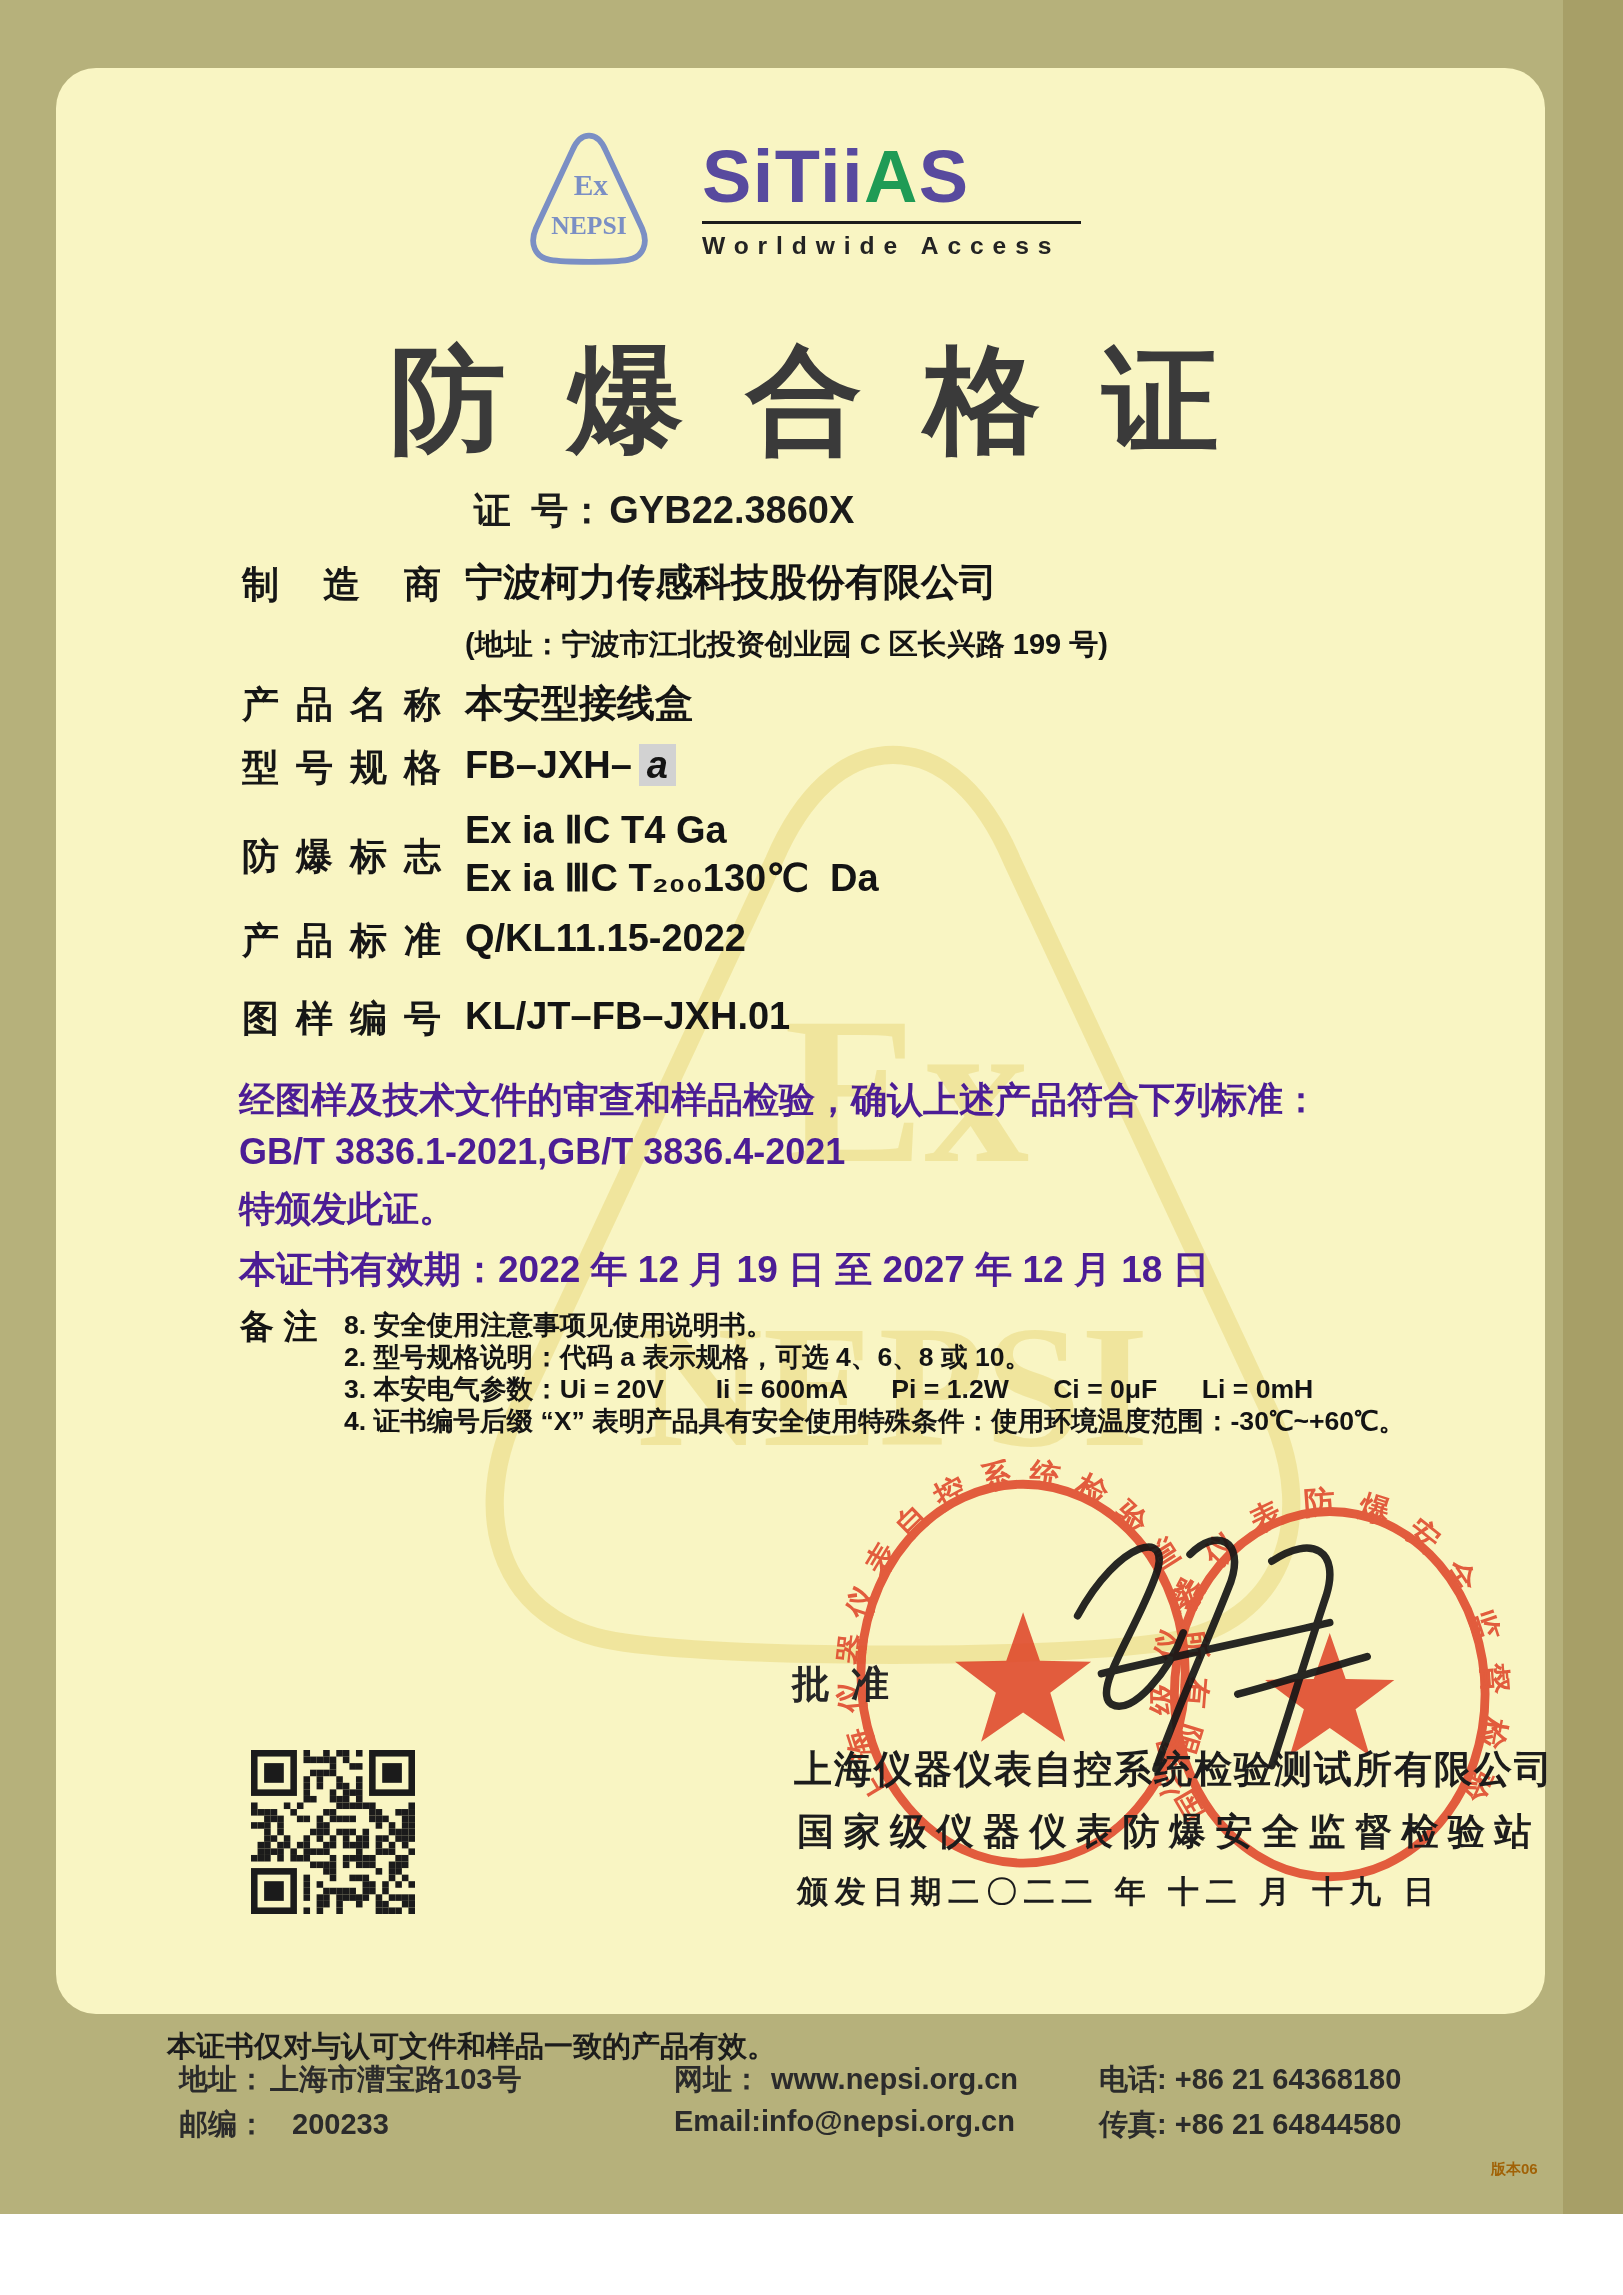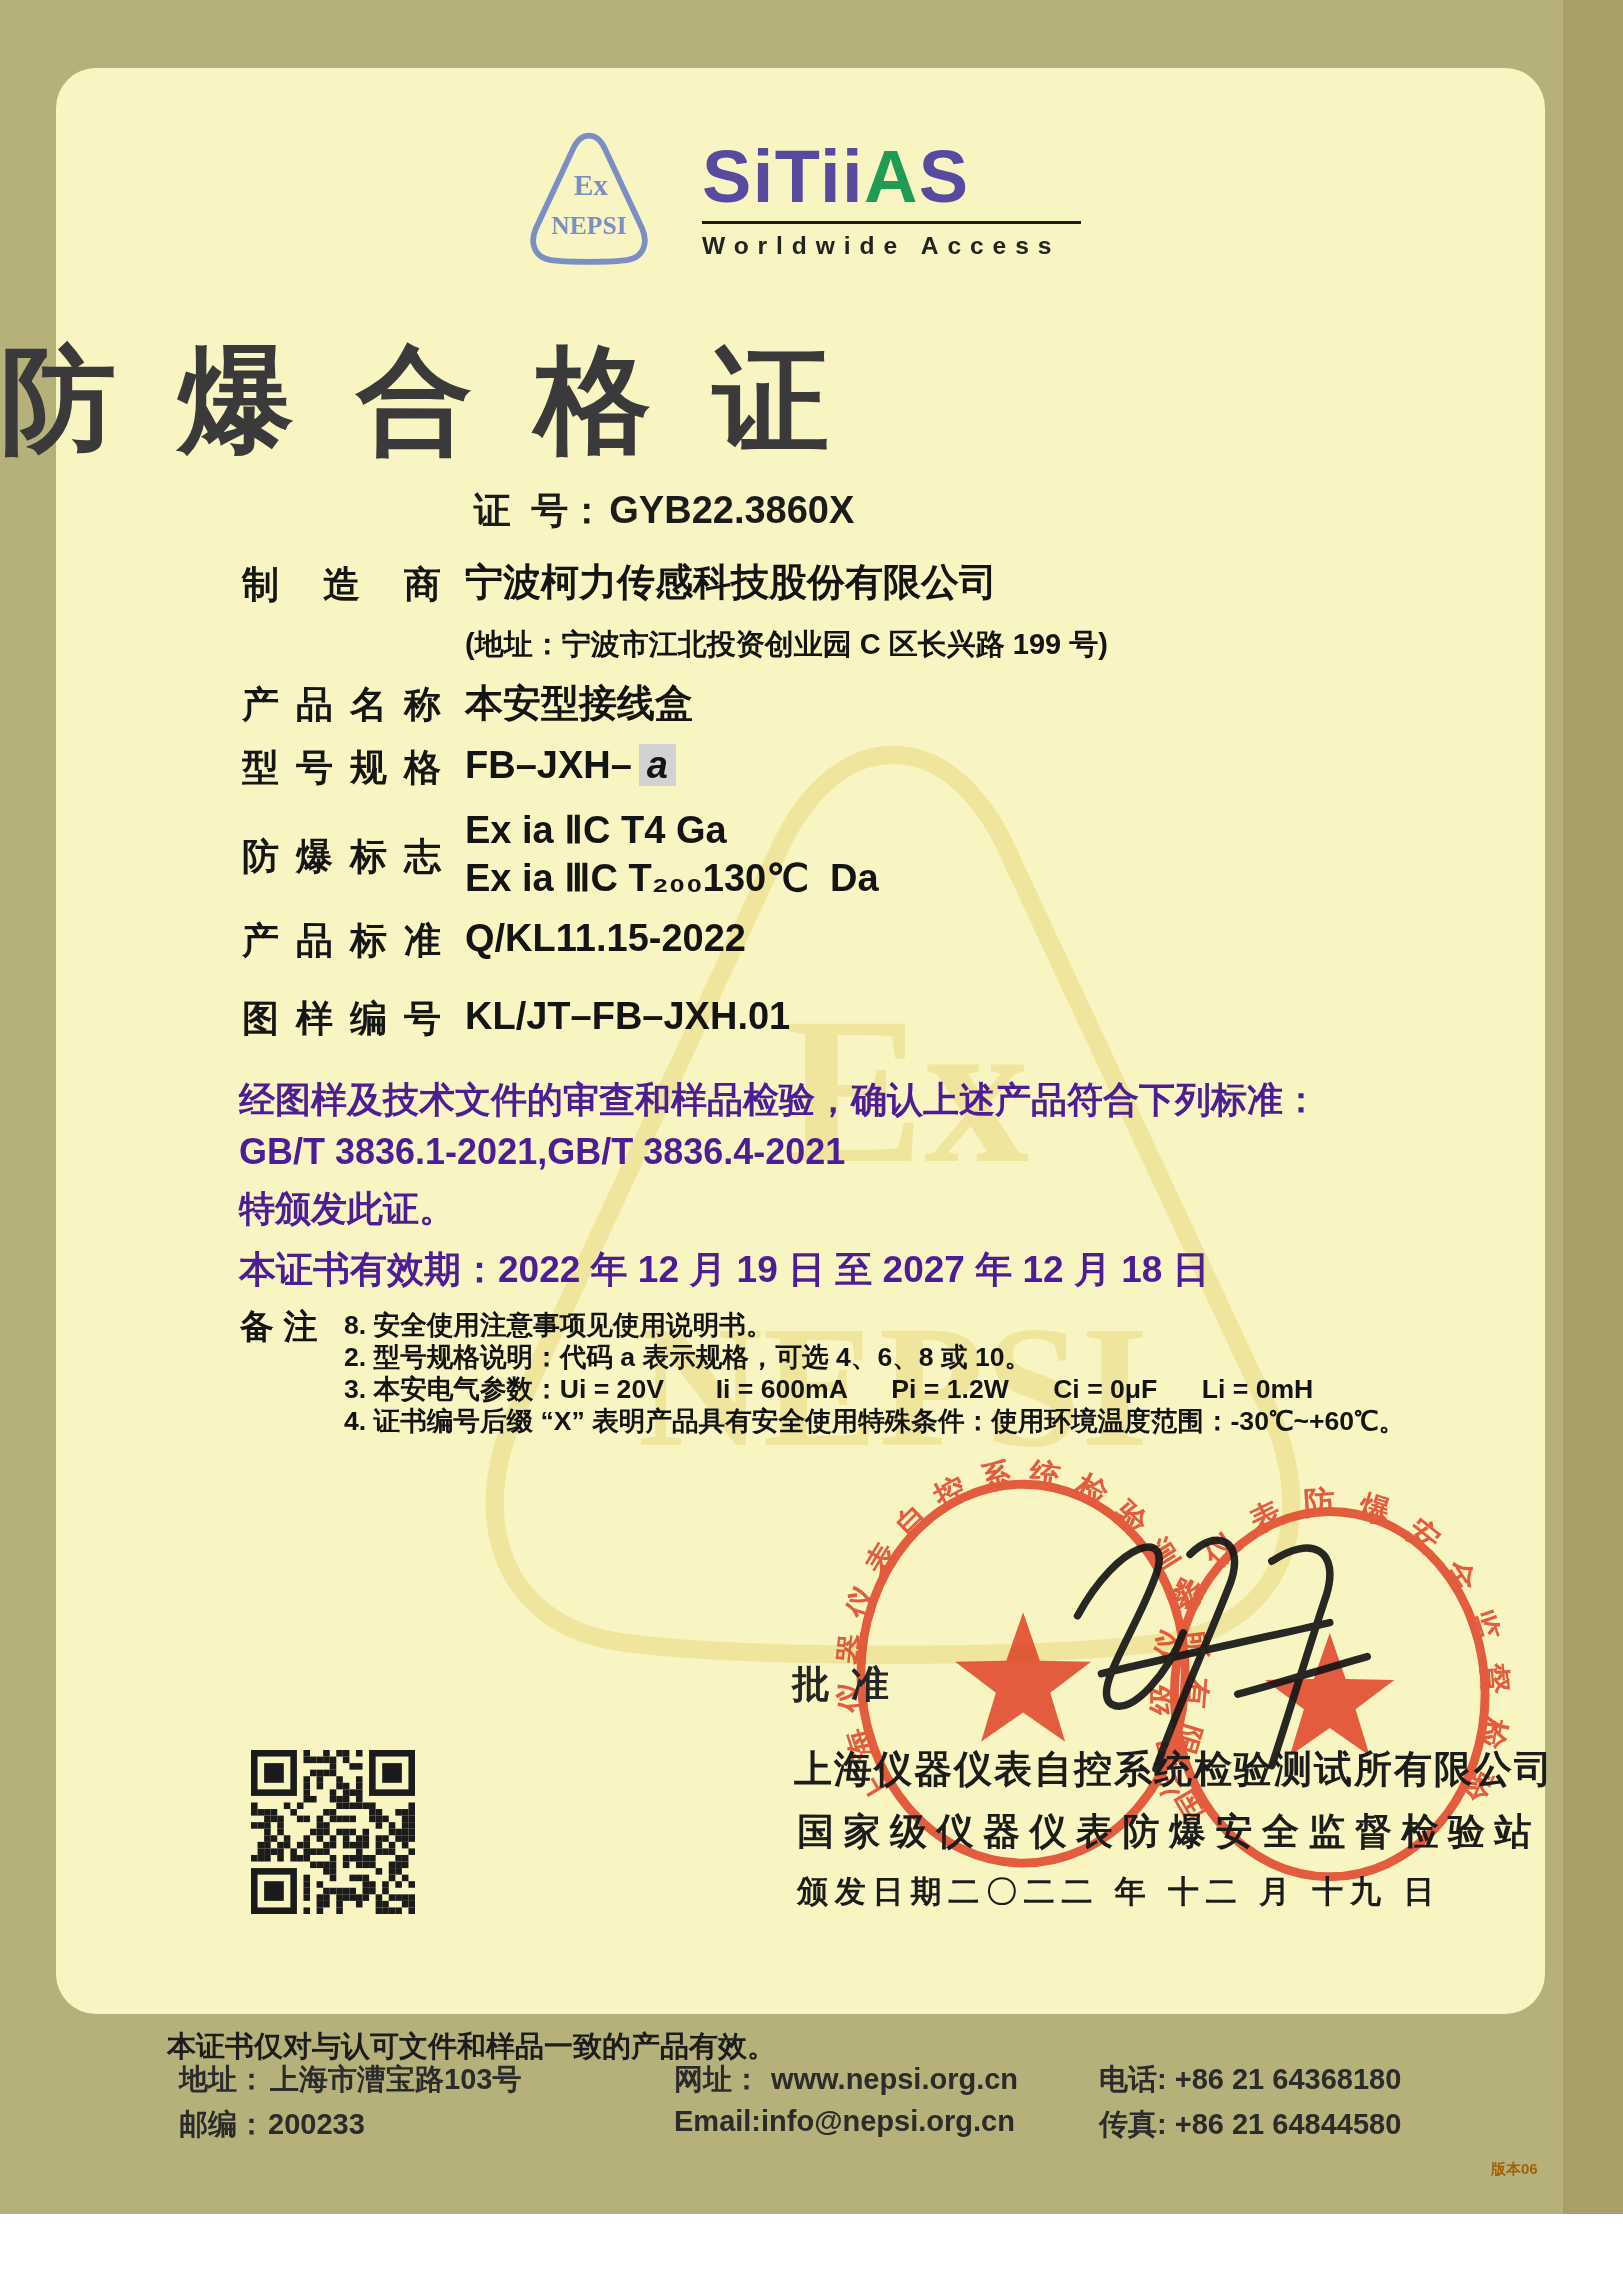--- a/index.html
+++ b/index.html
@@ -12,21 +12,21 @@
   .watermark{left:436px;top:723px;opacity:.38;pointer-events:none}
 
   .badge{left:525px;top:131px}
   .sitiias{left:702px;top:140px;width:396px}
   .logotype{font-size:74px;line-height:1;letter-spacing:1.4px;font-weight:700}
   .logotype .p{color:#584a9e}
   .logotype .g{color:#1f9b55}
   .sitiias .rule{height:3.4px;background:#1c1c1c;margin:6.8px 0 8.2px;width:379px}
   .sitiias .tagline{font-size:24.6px;letter-spacing:8.9px;color:#232323;white-space:nowrap}
 
-  .title{left:0;top:340px;width:1623px;font-size:116px;
+  .title{left:0;top:340px;width:1623px;text-align:center;font-size:116px;
          letter-spacing:15px;color:#3a3a3a;line-height:1.05;white-space:pre}
   .cert-line{left:0;top:486px;width:1328px;text-align:center;font-size:37px;color:#1b1b1b}
   .cert-line .num{font-size:38px;margin-left:4.1px}
 
   .lbl{left:242px;width:199px;font-size:37px;color:#161616;
        text-align:justify;text-align-last:justify;line-height:1.1}
   .val{left:465px;font-size:38px;color:#141414;line-height:1.1;white-space:pre}
   .addr{left:465px;font-size:29px;color:#141414;white-space:pre}
   .code{background:#d2d2d2;font-style:italic;padding:0 8.2px;margin-left:6.8px}
 
@@ -373,19 +373,19 @@
       <rect x="190" y="10" width="50" height="50" fill="#f9f5c3"></rect>
       <rect x="200" y="20" width="30" height="30" fill="#1b1b1b"></rect>
       <rect x="0" y="180" width="70" height="70" fill="#1b1b1b"></rect>
       <rect x="10" y="190" width="50" height="50" fill="#f9f5c3"></rect>
       <rect x="20" y="200" width="30" height="30" fill="#1b1b1b"></rect>
     </svg></div>
 
 <div class="abs notice">本证书仅对与认可文件和样品一致的产品有效。</div>
 
 <div class="abs foot f-c1 f-r1"><span>地址：</span><span style="margin-left:4px">上海市漕宝路103号</span></div>
-<div class="abs foot f-c1 f-r2"><span>邮编：</span><span style="margin-left:2px">200233</span></div>
+<div class="abs foot f-c1 f-r2"><span>邮编：</span><span style="margin-left:26px">200233</span></div>
 <div class="abs foot f-c2 f-r1"><span>网址：</span><span style="margin-left:10px">www.nepsi.org.cn</span></div>
 <div class="abs foot f-c2 f-r2">Email:info@nepsi.org.cn</div>
 <div class="abs foot f-c3 f-r1"><span>电话: </span><span>+86 21 64368180</span></div>
 <div class="abs foot f-c3 f-r2"><span>传真: </span><span>+86 21 64844580</span></div>
 <div class="abs version">版本06</div>
 
 
 </body></html>

